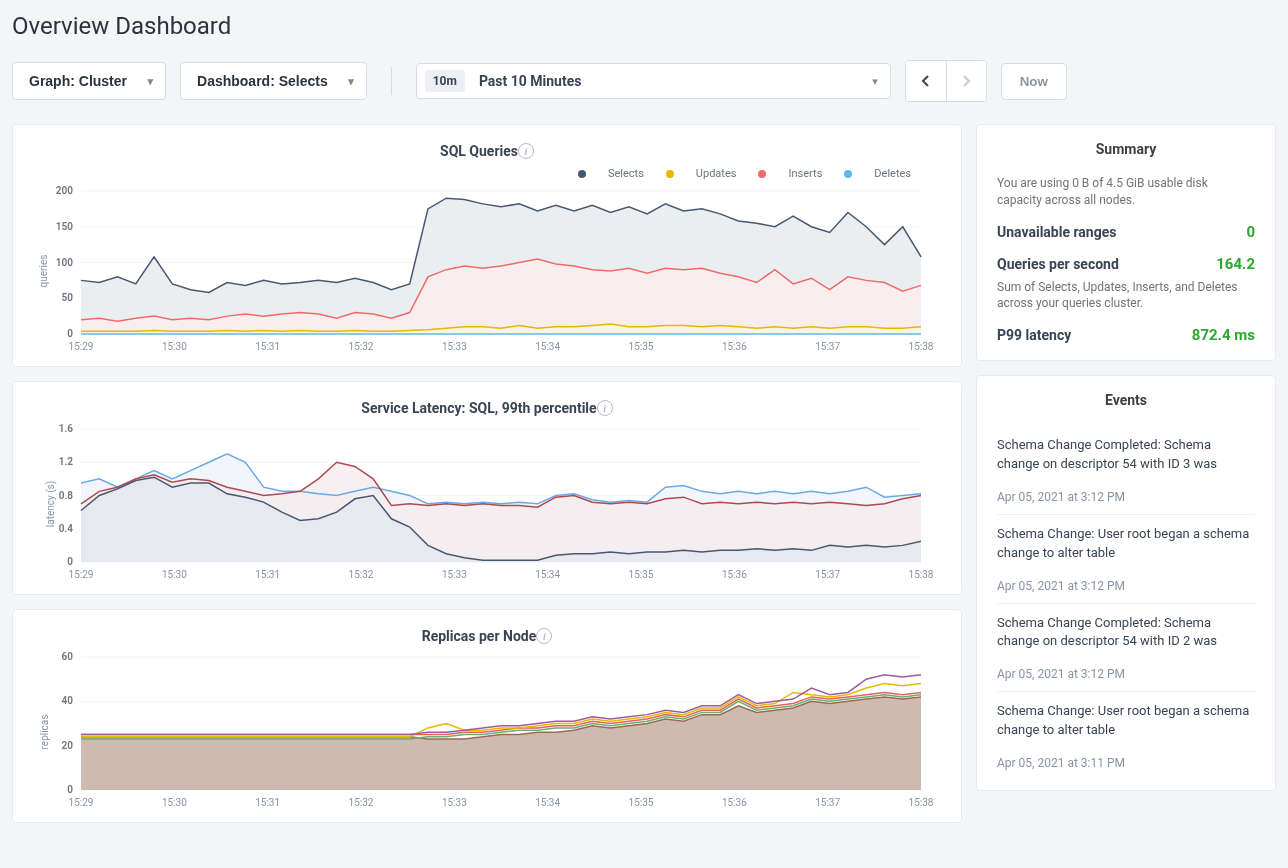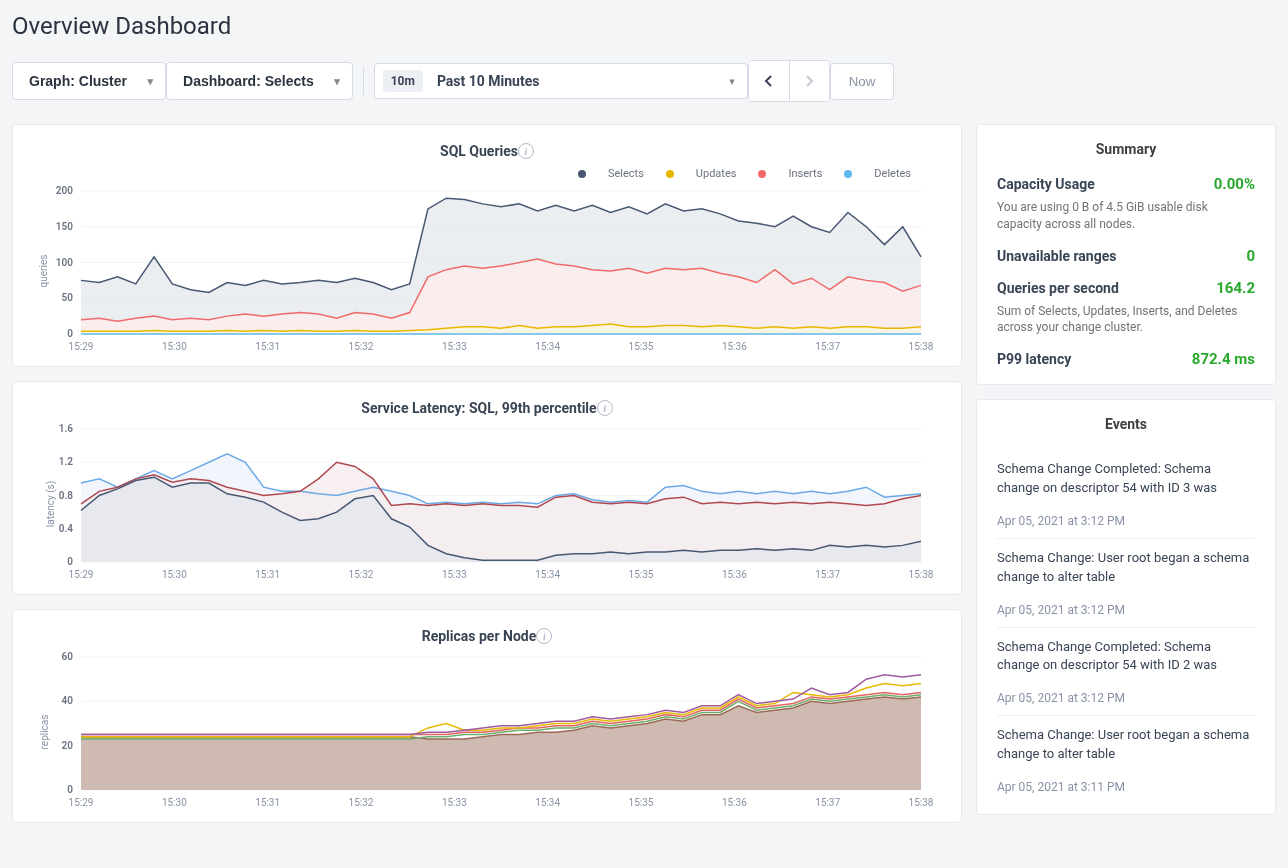--- a/index.html
+++ b/index.html
@@ -1,31 +1,31 @@
 <!DOCTYPE html>
 <html><head>
 <meta charset="utf-8">
 <style>
 * { box-sizing: border-box; margin: 0; padding: 0; }
 body { font-family: -apple-system, BlinkMacSystemFont, "Segoe UI", Roboto, Helvetica, Arial, sans-serif; background: #f4f5f7; color: #394455; font-size: 14px; }
 .page { padding: 12px; }
 .page-title { font-size: 24px; font-weight: 400; color: #2a333f; margin-bottom: 20px; }
-.toolbar { display: flex; align-items: center; margin-bottom: 22px; }
+.toolbar { display: flex; align-items: center; gap: 14px; margin-bottom: 22px; }
 .select-btn { background: #fff; border: 1px solid #d6dbe7; border-radius: 4px; padding: 10px 38px 10px 16px; font-size: 14px; font-weight: 600; color: #2a333f; position: relative; cursor: pointer; }
 .select-btn::after { content: "▾"; position: absolute; right: 12px; top: 50%; transform: translateY(-50%); color: #888; font-size: 11px; }
 .divider-v { width: 1px; height: 28px; background: #d6dbe7; margin: 0 10px; }
-.timerange { display: flex; align-items: center; border: 1px solid #d6dbe7; background: #fff; border-radius: 4px; padding: 6px 36px 6px 8px; width: 374px; cursor: pointer; position: relative; }
+.timerange { display: flex; align-items: center; border: 1px solid #d6dbe7; background: #fff; border-radius: 4px; padding: 6px 36px 6px 8px; width: 475px; cursor: pointer; position: relative; }
 .timerange::after { content: "▾"; position: absolute; right: 12px; top: 50%; transform: translateY(-50%); color: #888; font-size: 11px; }
 .badge { background: #eceff4; border-radius: 3px; padding: 4px 8px; font-size: 12px; font-weight: 700; margin-right: 14px; color: #394455; }
 .timerange-label { font-weight: 700; font-size: 14px; }
 .nav-btns { display: flex; border: 1px solid #d6dbe7; border-radius: 4px; overflow: hidden; }
 .nav-btn { width: 40px; height: 40px; background: #fff; border: none; display: flex; align-items: center; justify-content: center; cursor: pointer; font-size: 16px; color: #394455; }
 .nav-btn.disabled { color: #c5cad4; cursor: default; }
 .nav-btn + .nav-btn { border-left: 1px solid #d6dbe7; }
-.now-btn { background: #fff; border: 1px solid #d6dbe7; border-radius: 4px; padding: 10px 18px; font-weight: 400; color: #8a94a6; cursor: default; }
+.now-btn { background: #fff; border: 1px solid #d6dbe7; border-radius: 4px; padding: 10px 18px; font-weight: 700; color: #8a94a6; cursor: default; }
 .main-row { display: flex; gap: 14px; align-items: flex-start; }
 .charts-col { flex: 1; display: flex; flex-direction: column; gap: 14px; }
 .side-col { width: 300px; display: flex; flex-direction: column; gap: 14px; }
 .panel { background: #fff; border: 1px solid #e7e9ee; border-radius: 4px; }
 .chart-panel { padding: 18px 20px 10px 20px; }
 .chart-title { text-align: center; font-weight: 700; font-size: 14px; color: #394455; margin-bottom: 8px; display: flex; justify-content: center; align-items: center; gap: 0; }
 .info-icon { display: inline-flex; width: 16px; height: 16px; border: 1.5px solid #b4bac6; border-radius: 50%; align-items: center; justify-content: center; font-size: 10px; font-style: italic; color: #b4bac6; font-family: Georgia, serif; }
 .legend { display: flex; gap: 22px; justify-content: flex-end; font-size: 11px; color: #6b7280; margin-bottom: 6px; padding-right: 30px; }
 .legend-item { display: flex; align-items: center; gap: 22px; }
 .legend-swatch { width: 8px; height: 8px; border-radius: 50%; display: inline-block; }
@@ -212,36 +212,32 @@
               <path d="M48 82.58333333333333 L66.26086956521739 82.58333333333333 L84.52173913043478 82.58333333333333 L102.78260869565217 82.58333333333333 L121.04347826086956 82.58333333333333 L139.30434782608694 82.58333333333333 L157.56521739130434 82.58333333333333 L175.82608695652175 82.58333333333333 L194.08695652173913 82.58333333333333 L212.34782608695653 82.58333333333333 L230.6086956521739 82.58333333333333 L248.8695652173913 82.58333333333333 L267.1304347826087 82.58333333333333 L285.39130434782606 82.58333333333333 L303.6521739130435 82.58333333333333 L321.9130434782609 82.58333333333333 L340.17391304347825 82.58333333333333 L358.4347826086956 82.58333333333333 L376.69565217391306 82.58333333333333 L394.95652173913044 80.36666666666667 L413.2173913043478 80.36666666666667 L431.4782608695652 78.15 L449.7391304347826 75.93333333333334 L468 73.71666666666667 L486.2608695652174 73.71666666666667 L504.52173913043475 71.5 L522.7826086956521 69.28333333333333 L541.0434782608696 69.28333333333333 L559.304347826087 64.85 L577.5652173913044 67.06666666666666 L595.8260869565217 64.85 L614.0869565217391 62.63333333333334 L632.3478260869565 58.2 L650.6086956521739 60.41666666666666 L668.8695652173913 53.766666666666666 L687.1304347826087 53.766666666666666 L705.3913043478261 42.68333333333334 L723.6521739130435 51.55 L741.9130434782609 49.33333333333334 L760.1739130434783 47.11666666666666 L778.4347826086956 36.03333333333333 L796.695652173913 42.68333333333334 L814.9565217391304 40.46666666666667 L833.2173913043479 27.166666666666657 L851.4782608695652 22.733333333333334 L869.7391304347826 24.950000000000003 L888 22.733333333333334 " fill="none" stroke="#a05aa0" stroke-width="1.5"></path>
             </svg>
         </div>
       </div>
     </div>
 
     <div class="side-col">
       <div class="panel summary-panel">
         <div class="summary-title">Summary</div>
         <div class="summary-sep"></div>
-        <div class="summary-row">
-          <span class="summary-label">Capacity Usage</span>
-          <span class="summary-val val-green">0.00%</span>
-        </div>
         <div class="summary-desc">You are using 0 B of 4.5 GiB usable disk capacity across all nodes.</div>
         <div class="summary-sep"></div>
         <div class="summary-row">
           <span class="summary-label">Unavailable ranges</span>
           <span class="summary-val val-green">0</span>
         </div>
         <div class="summary-sep"></div>
         <div class="summary-row">
           <span class="summary-label">Queries per second</span>
           <span class="summary-val val-green">164.2</span>
         </div>
-        <div class="summary-desc">Sum of Selects, Updates, Inserts, and Deletes across your change cluster.</div>
+        <div class="summary-desc">Sum of Selects, Updates, Inserts, and Deletes across your queries cluster.</div>
         <div class="summary-sep"></div>
         <div class="summary-row">
           <span class="summary-label">P99 latency</span>
           <span class="summary-val val-green">872.4 ms</span>
         </div>
       </div>
 
       <div class="panel events-panel">
         <div class="events-title">Events</div>
         <div id="events-list">

